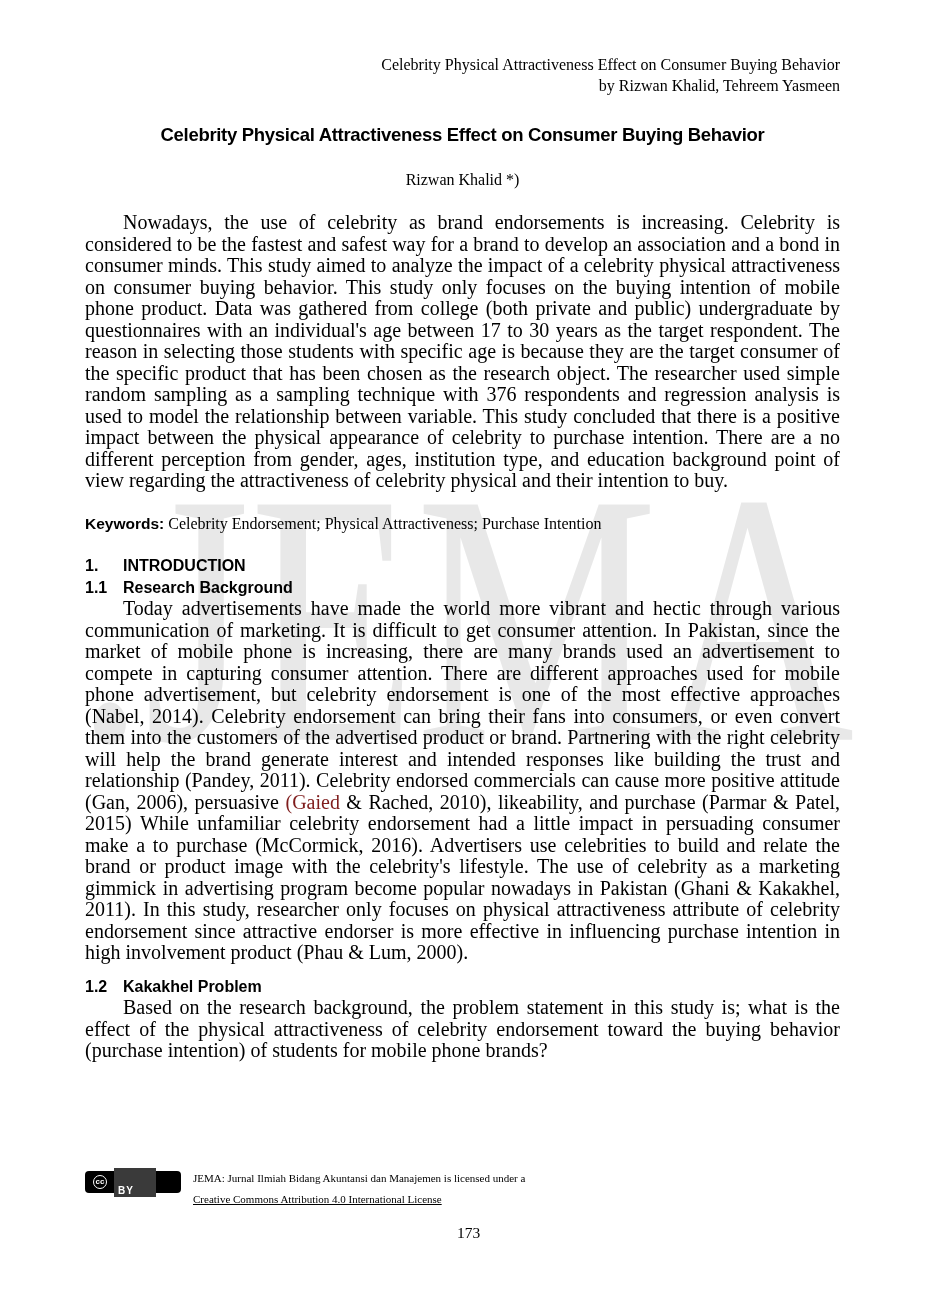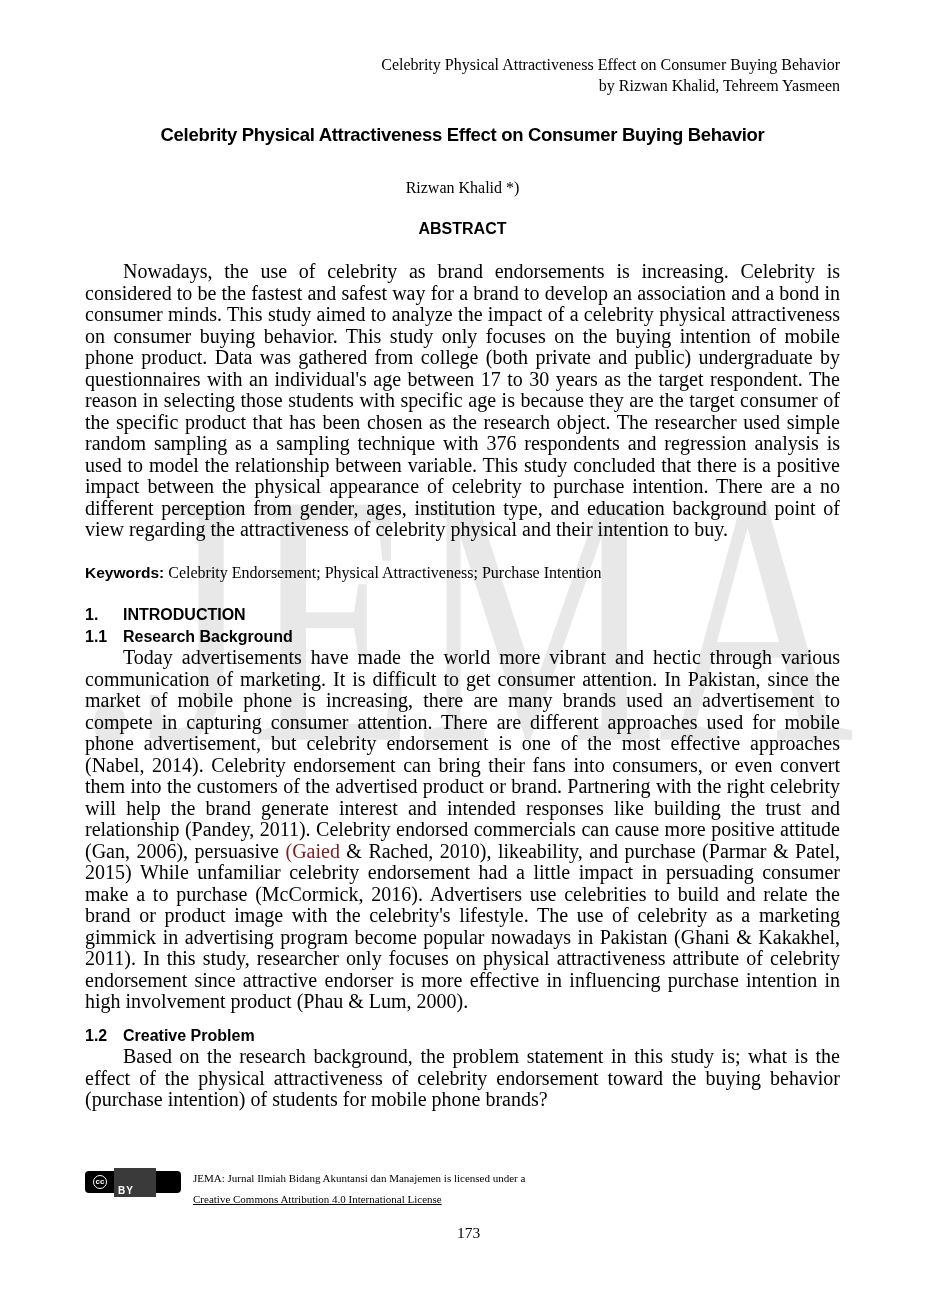--- a/index.html
+++ b/index.html
@@ -48,21 +48,21 @@
     font-size: 18.5px;
     letter-spacing: -0.3px;
     line-height: 24px;
   }
   .author {
     margin: 0;
     text-align: center;
     font-size: 16px;
     line-height: 21px;
   }
-  .author-first { margin-top: 30px; }
+  .author-first { margin-top: 22px; }
   .author-second { margin-top: 13px; }
   .abstract-heading {
     margin: 20px 0 0 0;
     text-align: center;
     font-family: "Liberation Sans", sans-serif;
     font-weight: bold;
     font-size: 16px;
     line-height: 21px;
   }
   .body-par {
@@ -175,41 +175,40 @@
 
     <div class="running-head">
       <div>Celebrity Physical Attractiveness Effect on Consumer Buying Behavior</div>
       <div>by Rizwan Khalid, Tehreem Yasmeen</div>
     </div>
 
     <h1 class="paper-title">Celebrity Physical Attractiveness Effect on Consumer Buying Behavior</h1>
 
     <p class="author author-first">Rizwan Khalid *)</p>
 
-    <h2 class="abstract-heading">ABSTRACT</h2>
 
     <p class="body-par abstract-par">Nowadays, the use of celebrity as brand endorsements is increasing. Celebrity is considered to be the fastest and safest way for a brand to develop an association and a bond in consumer minds. This study aimed to analyze the impact of a celebrity physical attractiveness on consumer buying behavior. This study only focuses on the buying intention of mobile phone product. Data was gathered from college (both private and public) undergraduate by questionnaires with an individual's age between 17 to 30 years as the target respondent. The reason in selecting those students with specific age is because they are the target consumer of the specific product that has been chosen as the research object. The researcher used simple random sampling as a sampling technique with 376 respondents and regression analysis is used to model the relationship between variable. This study concluded that there is a positive impact between the physical appearance of celebrity to purchase intention. There are a no different perception from gender, ages, institution type, and education background point of view regarding the attractiveness of celebrity physical and their intention to buy.</p>
 
     <p class="keywords-line"><span class="keywords-label">Keywords:</span><span> Celebrity Endorsement; Physical Attractiveness; Purchase Intention</span></p>
 
     <div class="section-heading sec-intro">
       <span class="sec-num">1.</span>
       <span>INTRODUCTION</span>
     </div>
 
     <div class="section-heading">
       <span class="sec-num">1.1</span>
       <span>Research Background</span>
     </div>
 
     <p class="body-par"><span>Today advertisements have made the world more vibrant and hectic through various communication of marketing. It is difficult to get consumer attention. In Pakistan, since the market of mobile phone is increasing, there are many brands used an advertisement to compete in capturing consumer attention. There are different approaches used for mobile phone advertisement, but celebrity endorsement is one of the most effective approaches (Nabel, 2014). Celebrity endorsement can bring their fans into consumers, or even convert them into the customers of the advertised product or brand. Partnering with the right celebrity will help the brand generate interest and intended responses like building the trust and relationship (Pandey, 2011). Celebrity endorsed commercials can cause more positive attitude (Gan, 2006), persuasive </span><span class="gray-cite">(Gaied</span><span> &amp; Rached, 2010), likeability, and purchase (Parmar &amp; Patel, 2015) While unfamiliar celebrity endorsement had a little impact in persuading consumer make a to purchase (McCormick, 2016). Advertisers use celebrities to build and relate the brand or product image with the celebrity's lifestyle. The use of celebrity as a marketing gimmick in advertising program become popular nowadays in Pakistan (Ghani &amp; Kakakhel, 2011). In this study, researcher only focuses on physical attractiveness attribute of celebrity endorsement since attractive endorser is more effective in influencing purchase intention in high involvement product (Phau &amp; Lum, 2000).</span></p>
 
     <div class="section-heading sec-problem">
       <span class="sec-num">1.2</span>
-      <span>Creative Problem</span>
+      <span>Kakakhel Problem</span>
     </div>
 
     <p class="body-par">Based on the research background, the problem statement in this study is; what is the effect of the physical attractiveness of celebrity endorsement toward the buying behavior (purchase intention) of students for mobile phone brands?</p>
 
   </div>
 
   <div class="footer">
     <div class="cc-badge">
       <span class="cc-circle">cc</span>
       <span class="cc-by">BY</span>

